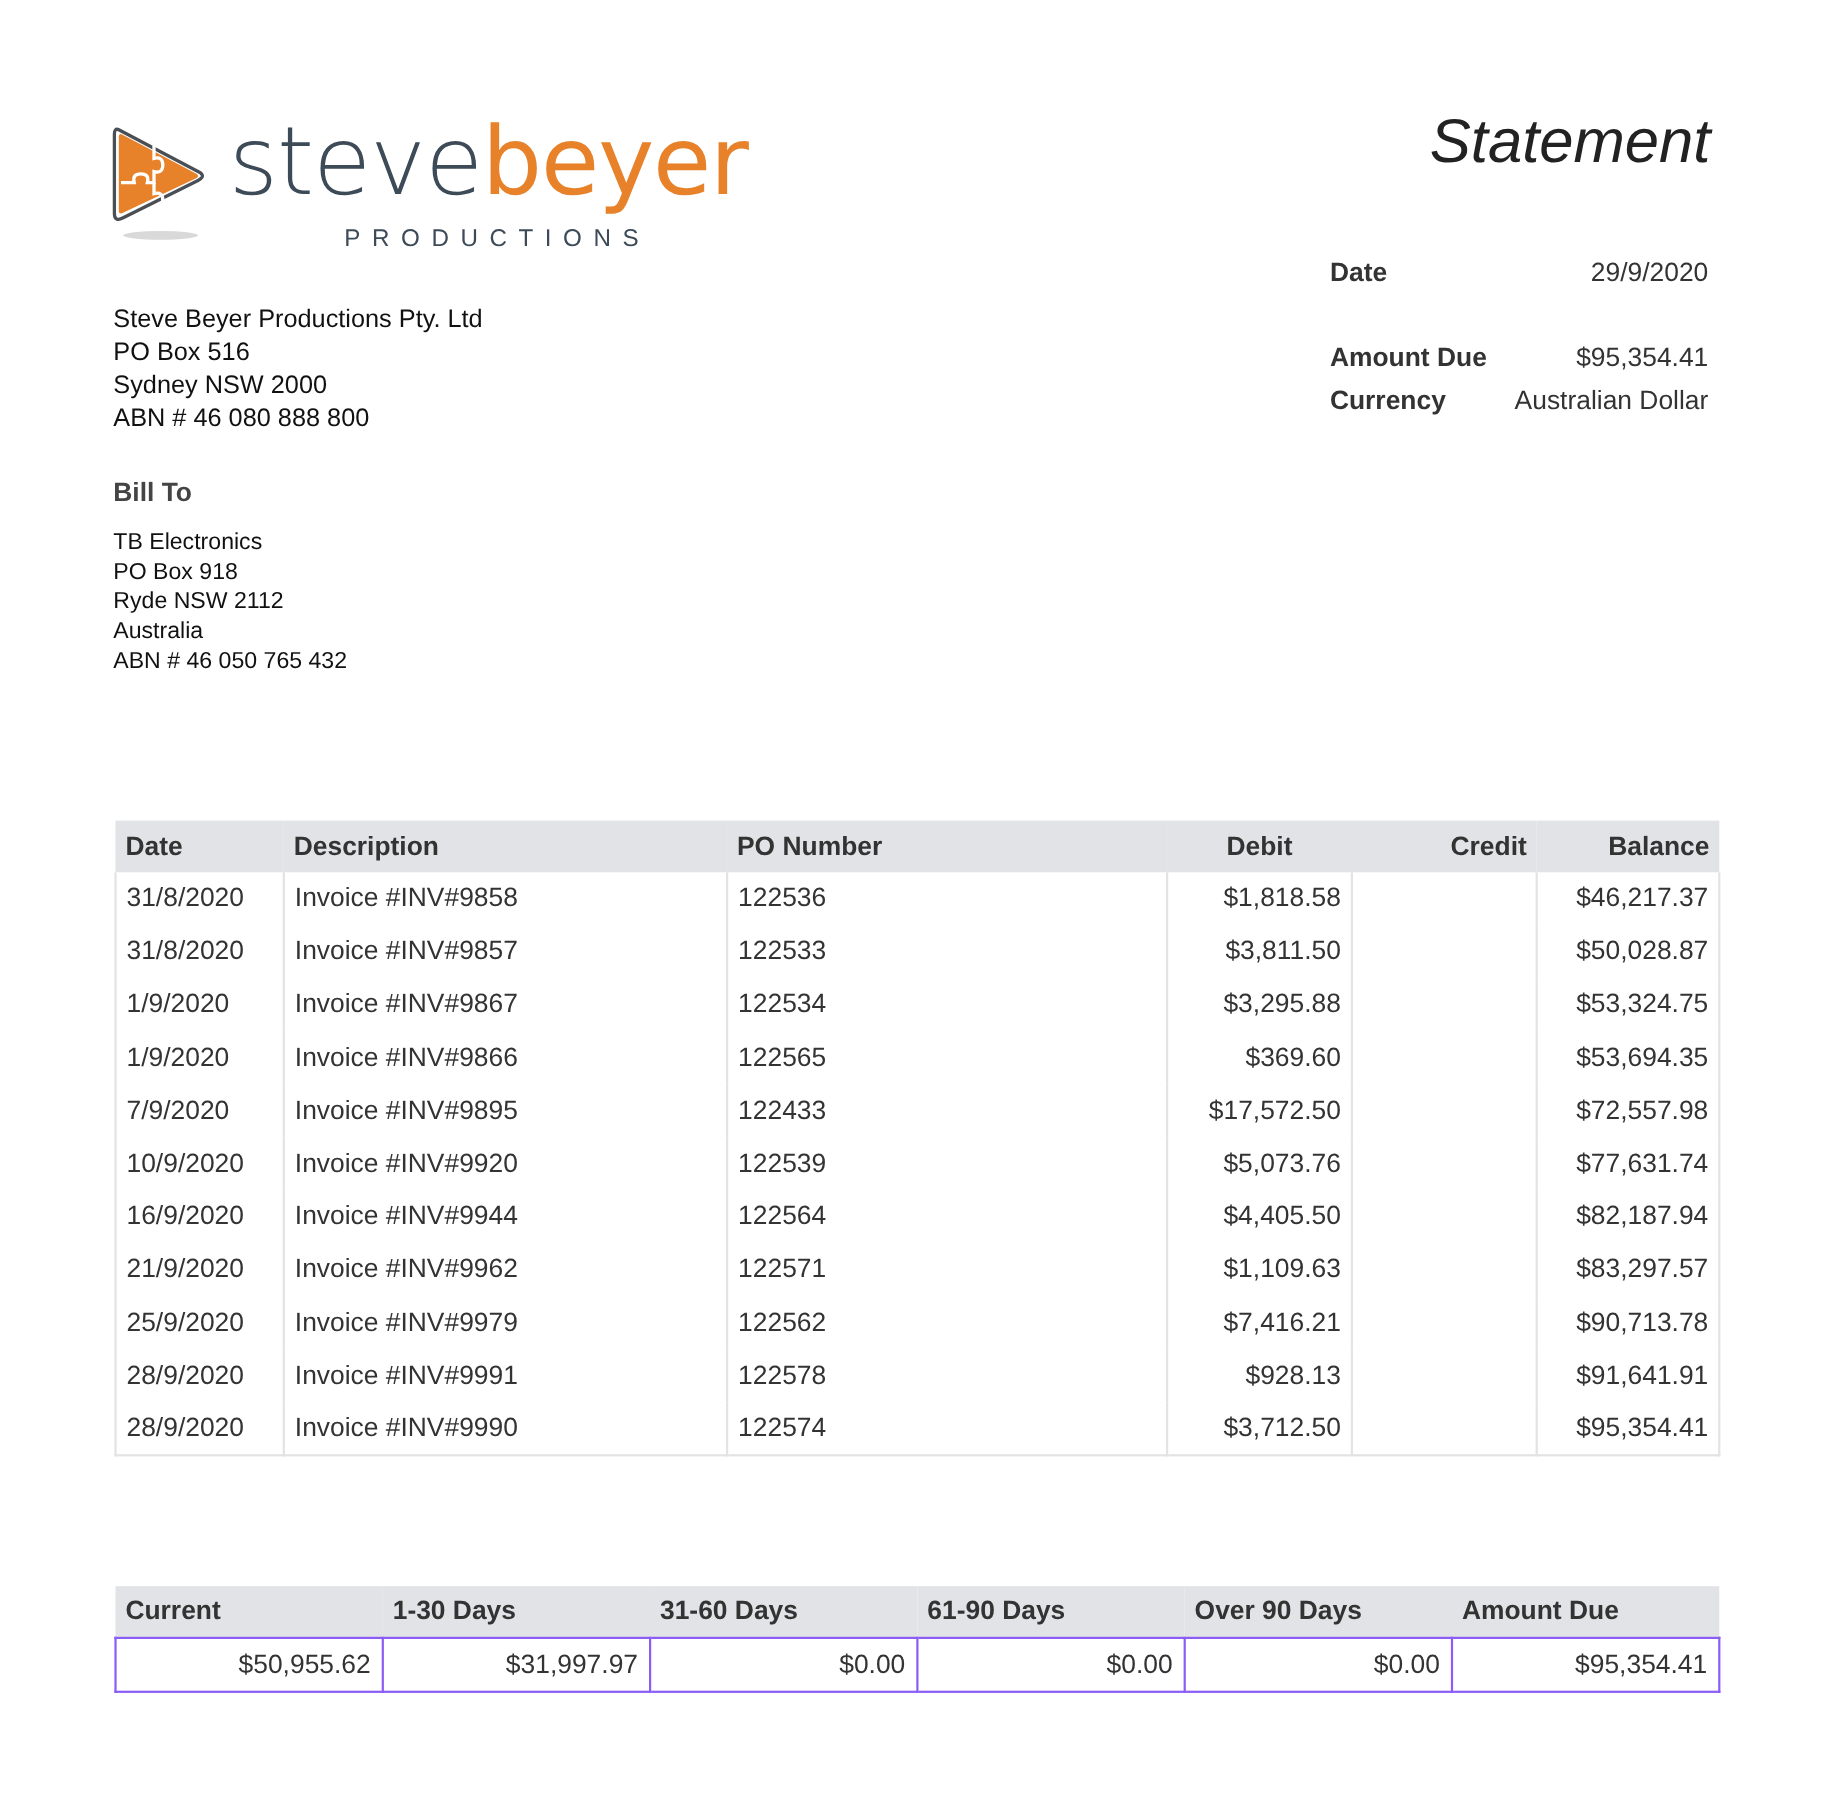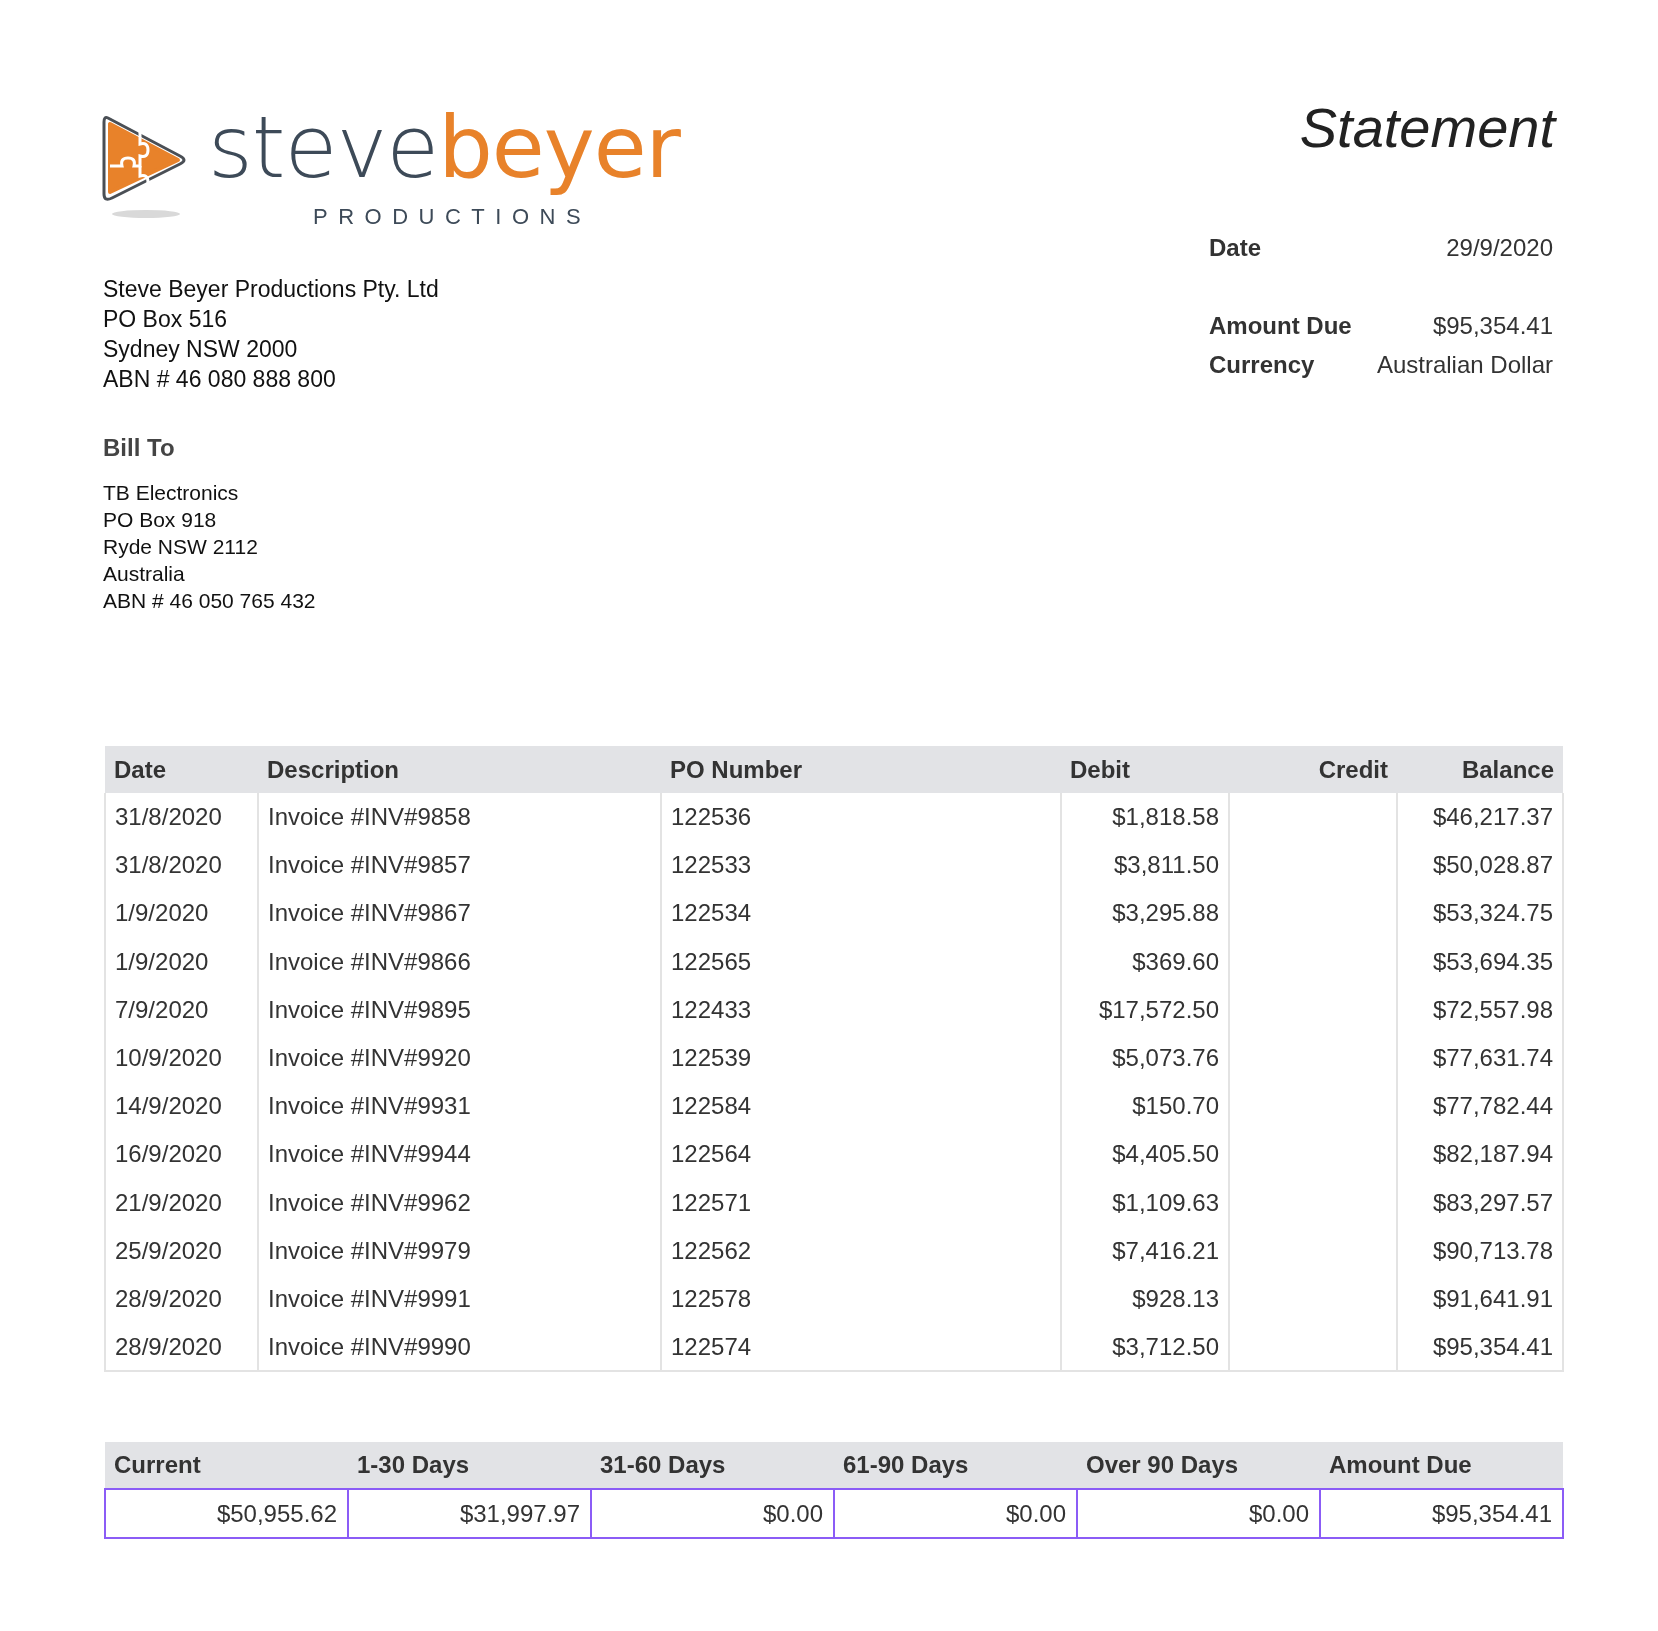--- a/index.html
+++ b/index.html
@@ -92,21 +92,21 @@
       <col style="width:400px">
       <col style="width:168px">
       <col style="width:168px">
       <col style="width:166px">
   </colgroup>
   <thead>
     <tr>
       <th>Date</th>
       <th>Description</th>
       <th>PO Number</th>
-      <th class="num" style="text-align:left">Debit</th>
+      <th class="num" style="text-align:center">Debit</th>
       <th class="num" style="">Credit</th>
       <th class="num" style="text-align:right">Balance</th>
     </tr>
   </thead>
   <tbody>
     <tr>
       <td>31/8/2020</td>
       <td>Invoice #INV#9858</td>
       <td>122536</td>
       <td class="num">$1,818.58</td>
@@ -145,28 +145,20 @@
       <td class="num"></td>
       <td class="num">$72,557.98</td>
     </tr>
     <tr>
       <td>10/9/2020</td>
       <td>Invoice #INV#9920</td>
       <td>122539</td>
       <td class="num">$5,073.76</td>
       <td class="num"></td>
       <td class="num">$77,631.74</td>
-    </tr>
-    <tr>
-      <td>14/9/2020</td>
-      <td>Invoice #INV#9931</td>
-      <td>122584</td>
-      <td class="num">$150.70</td>
-      <td class="num"></td>
-      <td class="num">$77,782.44</td>
     </tr>
     <tr>
       <td>16/9/2020</td>
       <td>Invoice #INV#9944</td>
       <td>122564</td>
       <td class="num">$4,405.50</td>
       <td class="num"></td>
       <td class="num">$82,187.94</td>
     </tr>
     <tr>

